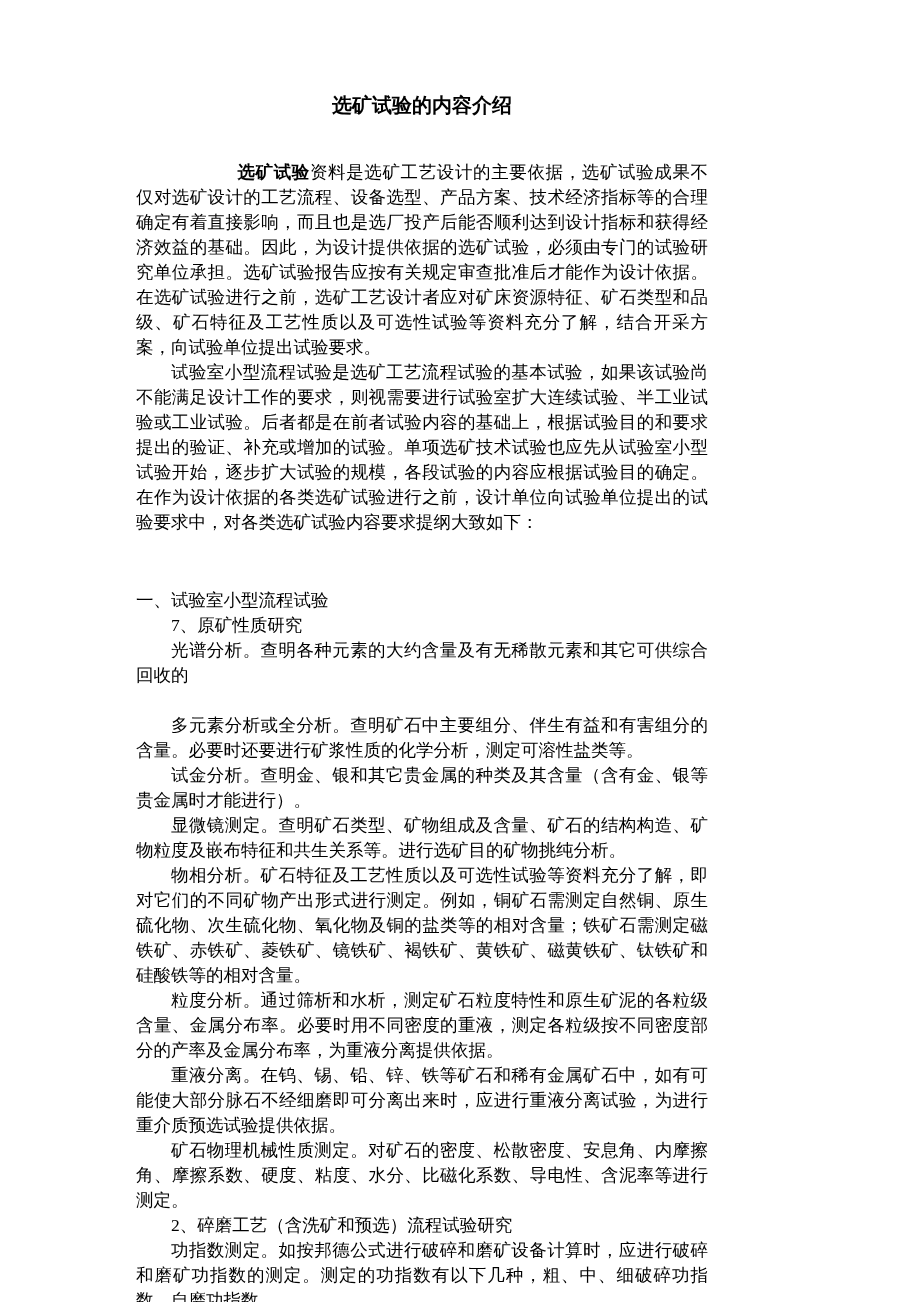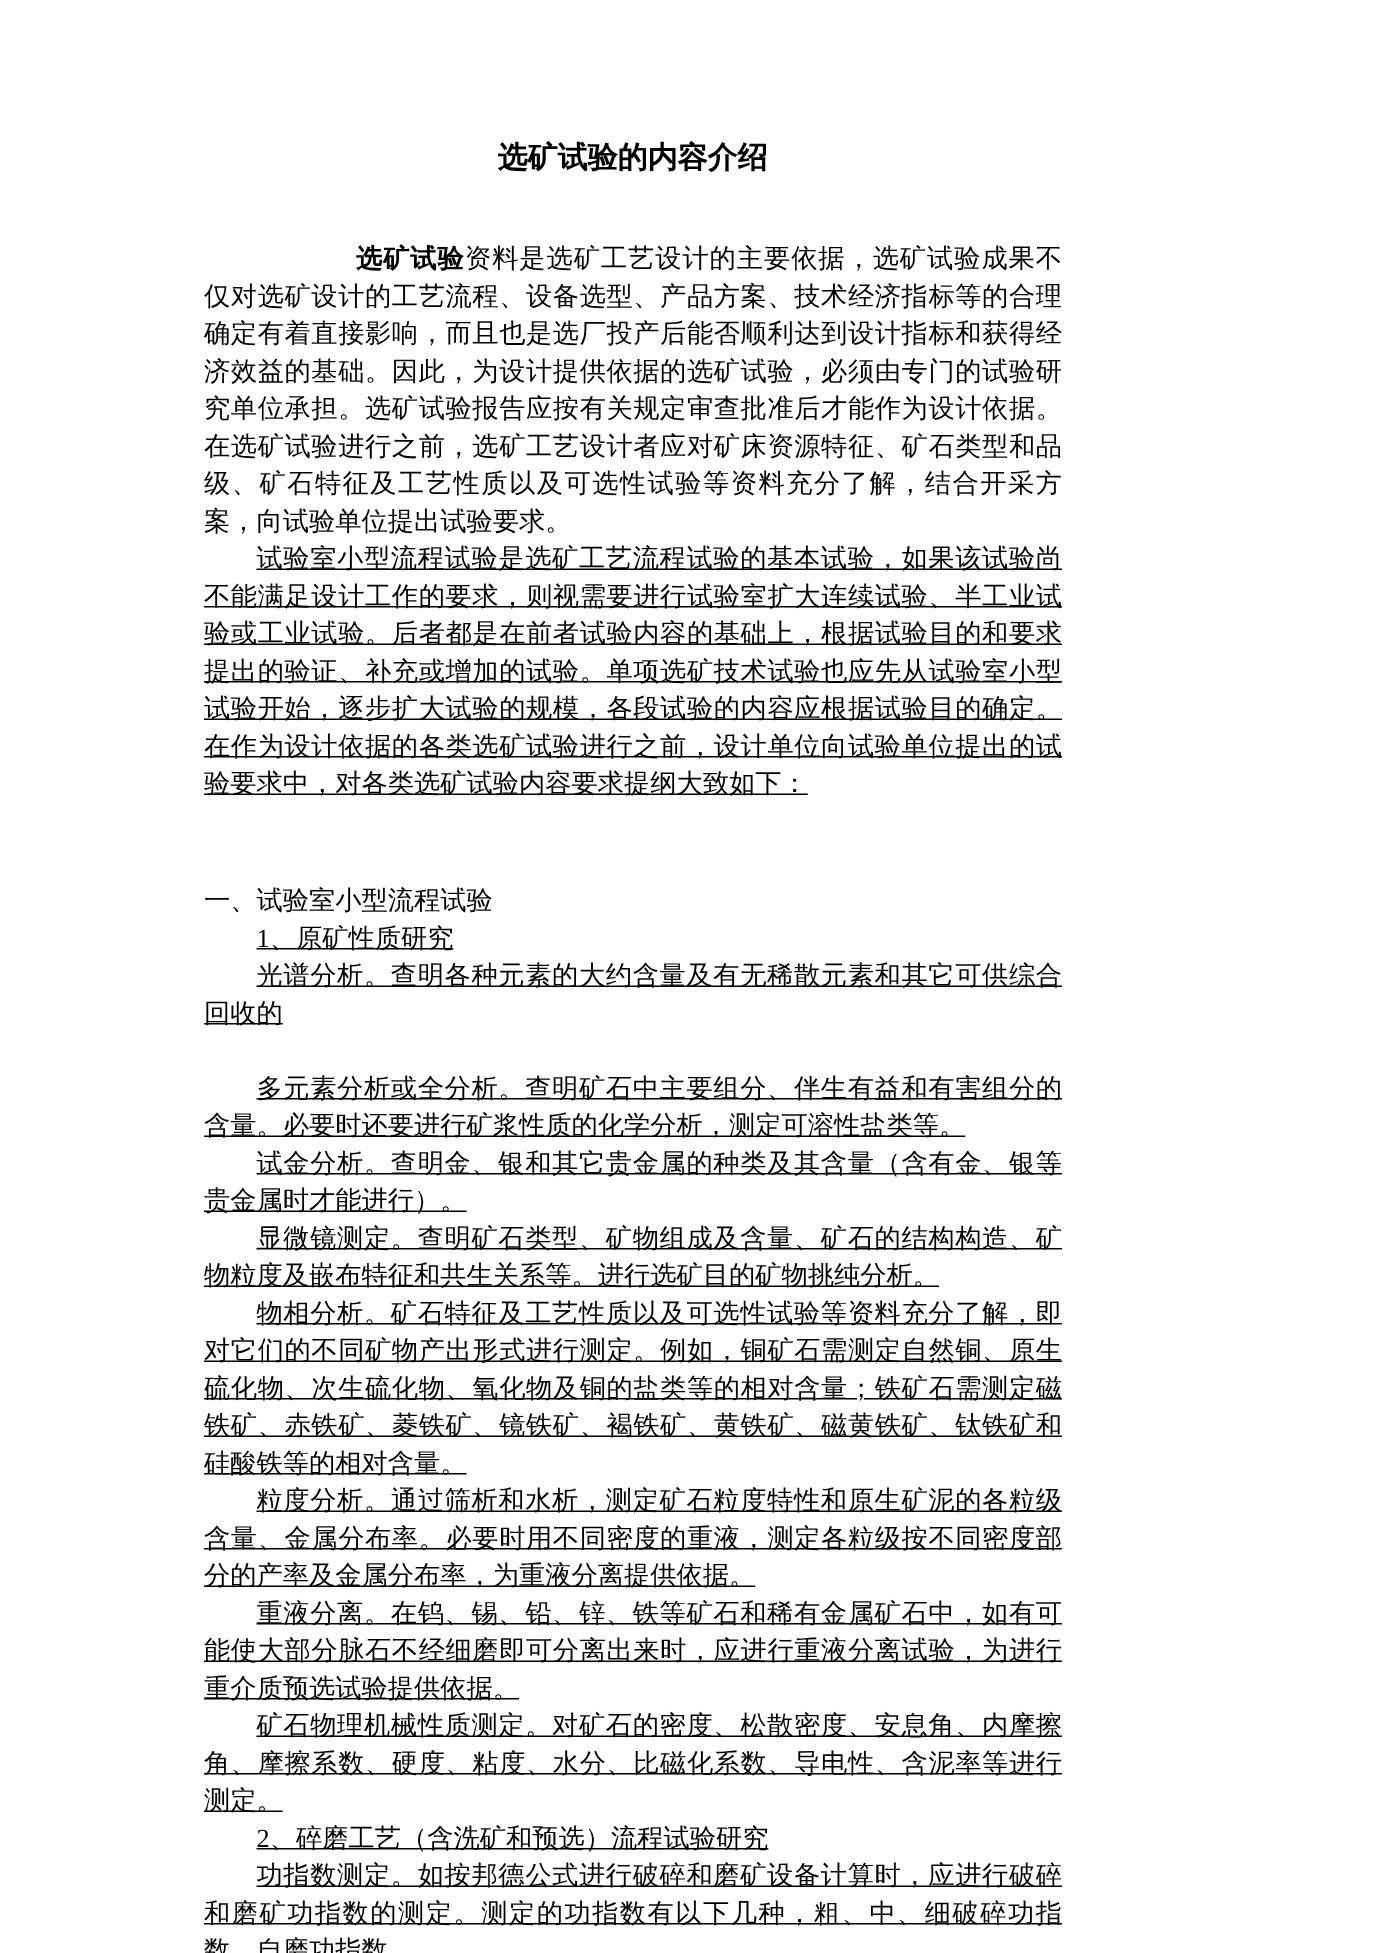--- a/index.html
+++ b/index.html
@@ -27,36 +27,36 @@
   }
   .para {
     font-size: 17.5px;
     line-height: 25px;
     margin: 0;
     text-align: justify;
     text-justify: inter-ideograph;
     word-break: break-all;
   }
   .indent-large  { text-indent: 5.8em; margin-top: 21px; }
-  .indent-normal { text-indent: 2em; text-decoration: underline; }
+  .indent-normal { text-indent: 2em; }
   .indent-none   { text-indent: 0; margin-top: 28px; }
   .indent-blank  { height: 25px; text-indent: 0; }
   .bold-lead { font-weight: bold; }
 </style>
 </head>
 <body>
 
 <div class="page">
   <h1 class="doc-title">选矿试验的内容介绍</h1>
   <div id="doc-body">
       <p class="para indent-large"><span class="bold-lead">选矿试验</span><span>资料是选矿工艺设计的主要依据，选矿试验成果不仅对选矿设计的工艺流程、设备选型、产品方案、技术经济指标等的合理确定有着直接影响，而且也是选厂投产后能否顺利达到设计指标和获得经济效益的基础。因此，为设计提供依据的选矿试验，必须由专门的试验研究单位承担。选矿试验报告应按有关规定审查批准后才能作为设计依据。在选矿试验进行之前，选矿工艺设计者应对矿床资源特征、矿石类型和品级、矿石特征及工艺性质以及可选性试验等资料充分了解，结合开采方案，向试验单位提出试验要求。</span></p>
       <p class="para indent-normal">试验室小型流程试验是选矿工艺流程试验的基本试验，如果该试验尚不能满足设计工作的要求，则视需要进行试验室扩大连续试验、半工业试验或工业试验。后者都是在前者试验内容的基础上，根据试验目的和要求提出的验证、补充或增加的试验。单项选矿技术试验也应先从试验室小型试验开始，逐步扩大试验的规模，各段试验的内容应根据试验目的确定。在作为设计依据的各类选矿试验进行之前，设计单位向试验单位提出的试验要求中，对各类选矿试验内容要求提纲大致如下：</p>
       <p class="para indent-blank"></p>
       <p class="para indent-none">一、试验室小型流程试验</p>
-      <p class="para indent-normal">1、原矿性质研究</p>
+      <p class="para indent-normal">7、原矿性质研究</p>
       <p class="para indent-normal">光谱分析。查明各种元素的大约含量及有无稀散元素和其它可供综合回收的</p>
       <p class="para indent-blank"></p>
       <p class="para indent-normal">多元素分析或全分析。查明矿石中主要组分、伴生有益和有害组分的含量。必要时还要进行矿浆性质的化学分析，测定可溶性盐类等。</p>
       <p class="para indent-normal">试金分析。查明金、银和其它贵金属的种类及其含量（含有金、银等贵金属时才能进行）。</p>
       <p class="para indent-normal">显微镜测定。查明矿石类型、矿物组成及含量、矿石的结构构造、矿物粒度及嵌布特征和共生关系等。进行选矿目的矿物挑纯分析。</p>
       <p class="para indent-normal">物相分析。矿石特征及工艺性质以及可选性试验等资料充分了解，即对它们的不同矿物产出形式进行测定。例如，铜矿石需测定自然铜、原生硫化物、次生硫化物、氧化物及铜的盐类等的相对含量；铁矿石需测定磁铁矿、赤铁矿、菱铁矿、镜铁矿、褐铁矿、黄铁矿、磁黄铁矿、钛铁矿和硅酸铁等的相对含量。</p>
       <p class="para indent-normal">粒度分析。通过筛析和水析，测定矿石粒度特性和原生矿泥的各粒级含量、金属分布率。必要时用不同密度的重液，测定各粒级按不同密度部分的产率及金属分布率，为重液分离提供依据。</p>
       <p class="para indent-normal">重液分离。在钨、锡、铅、锌、铁等矿石和稀有金属矿石中，如有可能使大部分脉石不经细磨即可分离出来时，应进行重液分离试验，为进行重介质预选试验提供依据。</p>
       <p class="para indent-normal">矿石物理机械性质测定。对矿石的密度、松散密度、安息角、内摩擦角、摩擦系数、硬度、粘度、水分、比磁化系数、导电性、含泥率等进行测定。</p>
       <p class="para indent-normal">2、碎磨工艺（含洗矿和预选）流程试验研究</p>

